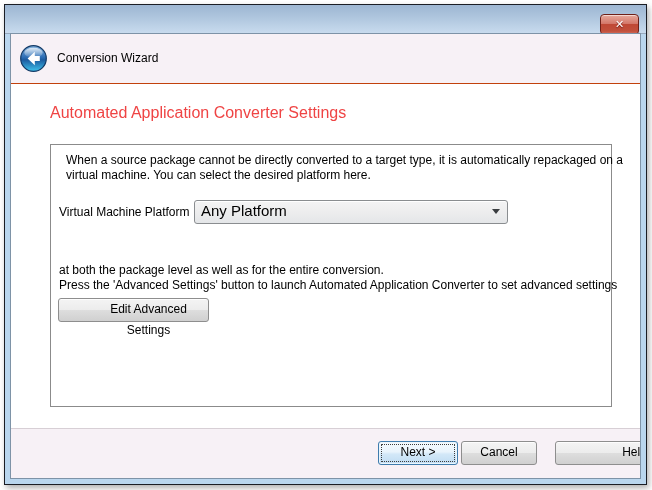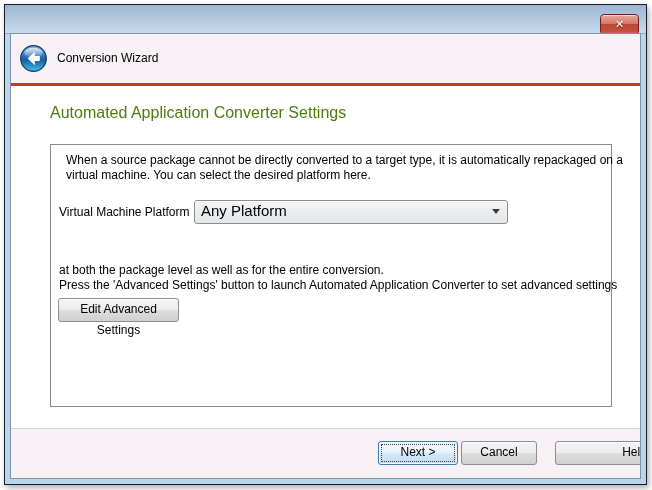--- a/index.html
+++ b/index.html
@@ -50,41 +50,41 @@
     border: 1px solid #7e93a7;
     background: #ffffff;
     overflow: hidden;
   }
   
   .wiz-header {
     position: absolute;
     left: 0; top: 0; right: 0;
     height: 49px;
     background: #f7f1f6;
-    border-bottom: 3px solid #c2410c;
+    border-bottom: 1px solid #c2410c;
   }
   .back-btn {
     position: absolute;
     left: 9px; top: 11px;
     width: 27px; height: 27px;
     cursor: default;
   }
   .wiz-title {
     position: absolute;
     left: 46px; top: 0; height: 49px;
     line-height: 49px;
     font-size: 12px;
     color: #000000;
   }
   
   .heading {
     position: absolute;
     left: 39px; top: 70px;
     font-size: 16px;
-    color: #4d7c0f;
+    color: #ef4444;
   }
   .groupbox {
     position: absolute;
     left: 39px; top: 110px;
     width: 560px; height: 261px;
     border: 1px solid #8b8b8b;
     background: #ffffff;
   }
   .body-text {
     position: absolute;
@@ -135,20 +135,21 @@
     box-shadow: inset 0 1px 0 rgba(255,255,255,0.8);
     font-size: 12px;
     color: #000000;
     text-align: center;
     cursor: default;
   }
   .adv-btn {
     left: 7px; top: 153px;
     width: 119px; height: 22px;
     line-height: 21px;
+    padding-left: 30px;
   }
   
   .footer {
     position: absolute;
     left: 0; right: 0; bottom: 0;
     height: 49px;
     background: #f7f1f6;
     border-top: 1px solid #d7cfd5;
   }
   .footer .btn { top: 12px; height: 22px; line-height: 21px; }

